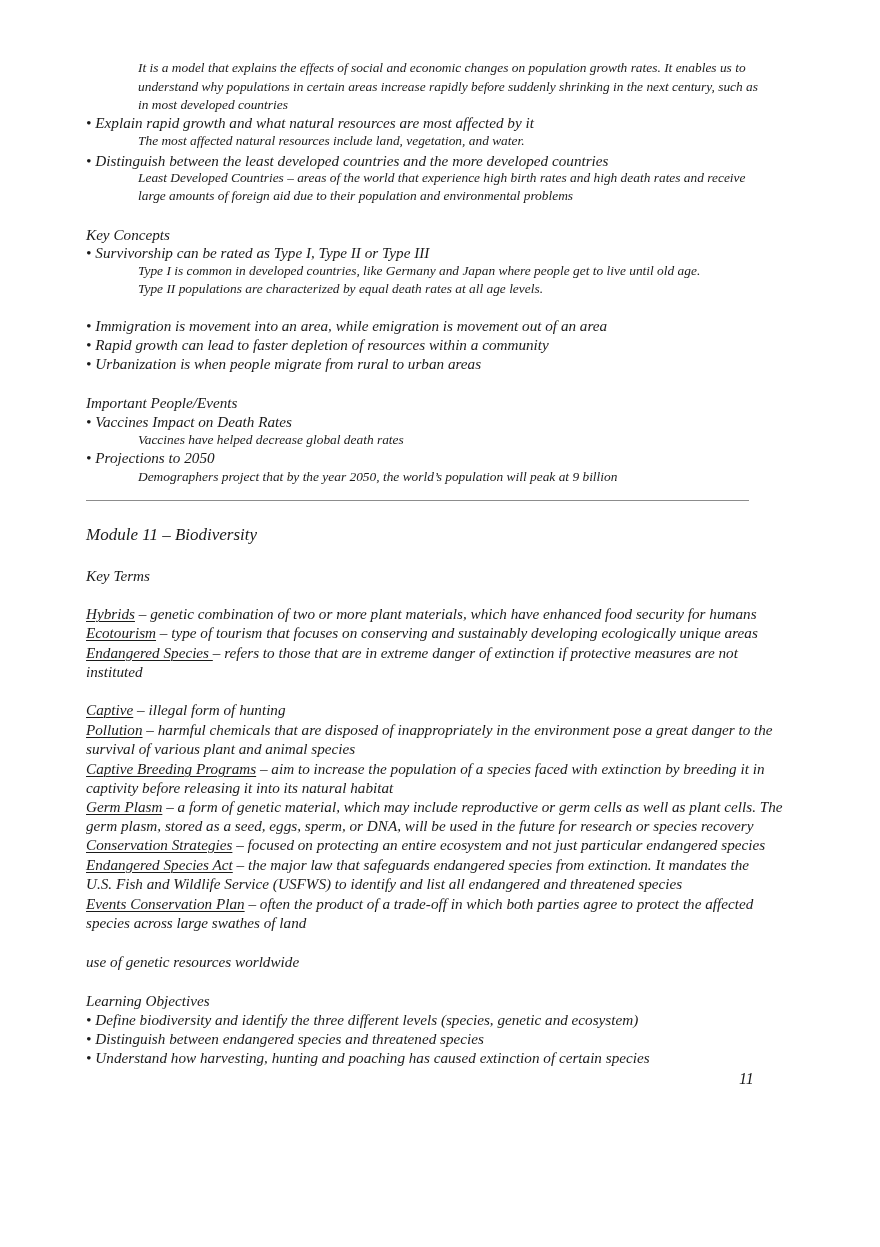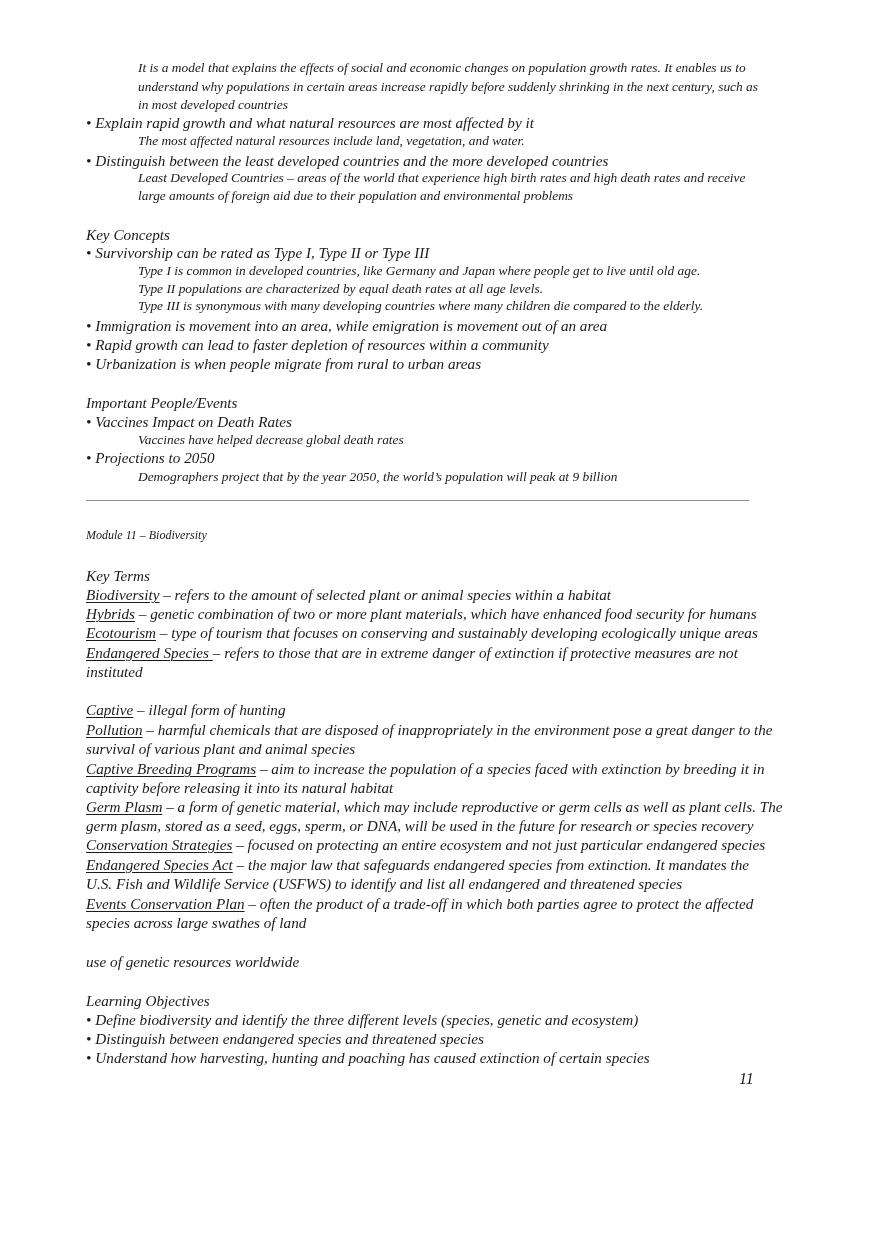--- a/index.html
+++ b/index.html
@@ -27,37 +27,35 @@
   <div class="line sub" style="top:132px">The most affected natural resources include land, vegetation, and water.</div>
   <div class="line bullet" style="top:113px">Explain rapid growth and what natural resources are most affected by it</div>
   <div class="line bullet" style="top:151px">Distinguish between the least developed countries and the more developed countries</div>
   <div class="line sub" style="top:169px">Least Developed Countries – areas of the world that experience high birth rates and high death rates and receive</div>
   <div class="line sub" style="top:187px">large amounts of foreign aid due to their population and environmental problems</div>
 
   <div class="line" style="top:225px">Key Concepts</div>
   <div class="line bullet" style="top:243px">Survivorship can be rated as Type I, Type II or Type III</div>
   <div class="line sub" style="top:262px">Type I is common in developed countries, like Germany and Japan where people get to live until old age.</div>
   <div class="line sub" style="top:280px">Type II populations are characterized by equal death rates at all age levels.</div>
-  <div class="line sub" style="top:297px">Type III is synonymous with many developing countries where many children die compared to the elderly.</div>
   <div class="line bullet" style="top:316px">Immigration is movement into an area, while emigration is movement out of an area</div>
   <div class="line bullet" style="top:335px">Rapid growth can lead to faster depletion of resources within a community</div>
   <div class="line bullet" style="top:354px">Urbanization is when people migrate from rural to urban areas</div>
 
   <div class="line" style="top:393px">Important People/Events</div>
   <div class="line bullet" style="top:412px">Vaccines Impact on Death Rates</div>
   <div class="line sub" style="top:431px">Vaccines have helped decrease global death rates</div>
   <div class="line bullet" style="top:448px">Projections to 2050</div>
   <div class="line sub" style="top:468px">Demographers project that by the year 2050, the world’s population will peak at 9 billion</div>
 
   <div class="divider"></div>
 
-  <div class="line" style="top:525px; font-size:12px; line-height:20px">Module 11 – Biodiversity</div>
+  <div class="line" style="top:525px; font-size:17px; line-height:20px">Module 11 – Biodiversity</div>
   <div class="line" style="top:566px">Key Terms</div>
 
-  <div class="line" style="top:585px"><span class="term">Biodiversity</span><span> – refers to the amount of selected plant or animal species within a habitat</span></div>
   <div class="line" style="top:604px"><span class="term">Hybrids</span><span> – genetic combination of two or more plant materials, which have enhanced food security for humans</span></div>
   <div class="line" style="top:623px"><span class="term">Ecotourism</span><span> – type of tourism that focuses on conserving and sustainably developing ecologically unique areas</span></div>
   <div class="line" style="top:643px"><span class="term">Endangered Species </span><span>– refers to those that are in extreme danger of extinction if protective measures are not</span></div>
   <div class="line" style="top:662px">instituted</div>
   <div class="line" style="top:700px"><span class="term">Captive</span><span> – illegal form of hunting</span></div>
   <div class="line" style="top:720px"><span class="term">Pollution</span><span> – harmful chemicals that are disposed of inappropriately in the environment pose a great danger to the</span></div>
   <div class="line" style="top:739px">survival of various plant and animal species</div>
   <div class="line" style="top:759px"><span class="term">Captive Breeding Programs</span><span> – aim to increase the population of a species faced with extinction by breeding it in</span></div>
   <div class="line" style="top:778px">captivity before releasing it into its natural habitat</div>
   <div class="line" style="top:797px"><span class="term">Germ Plasm</span><span> – a form of genetic material, which may include reproductive or germ cells as well as plant cells. The</span></div>

